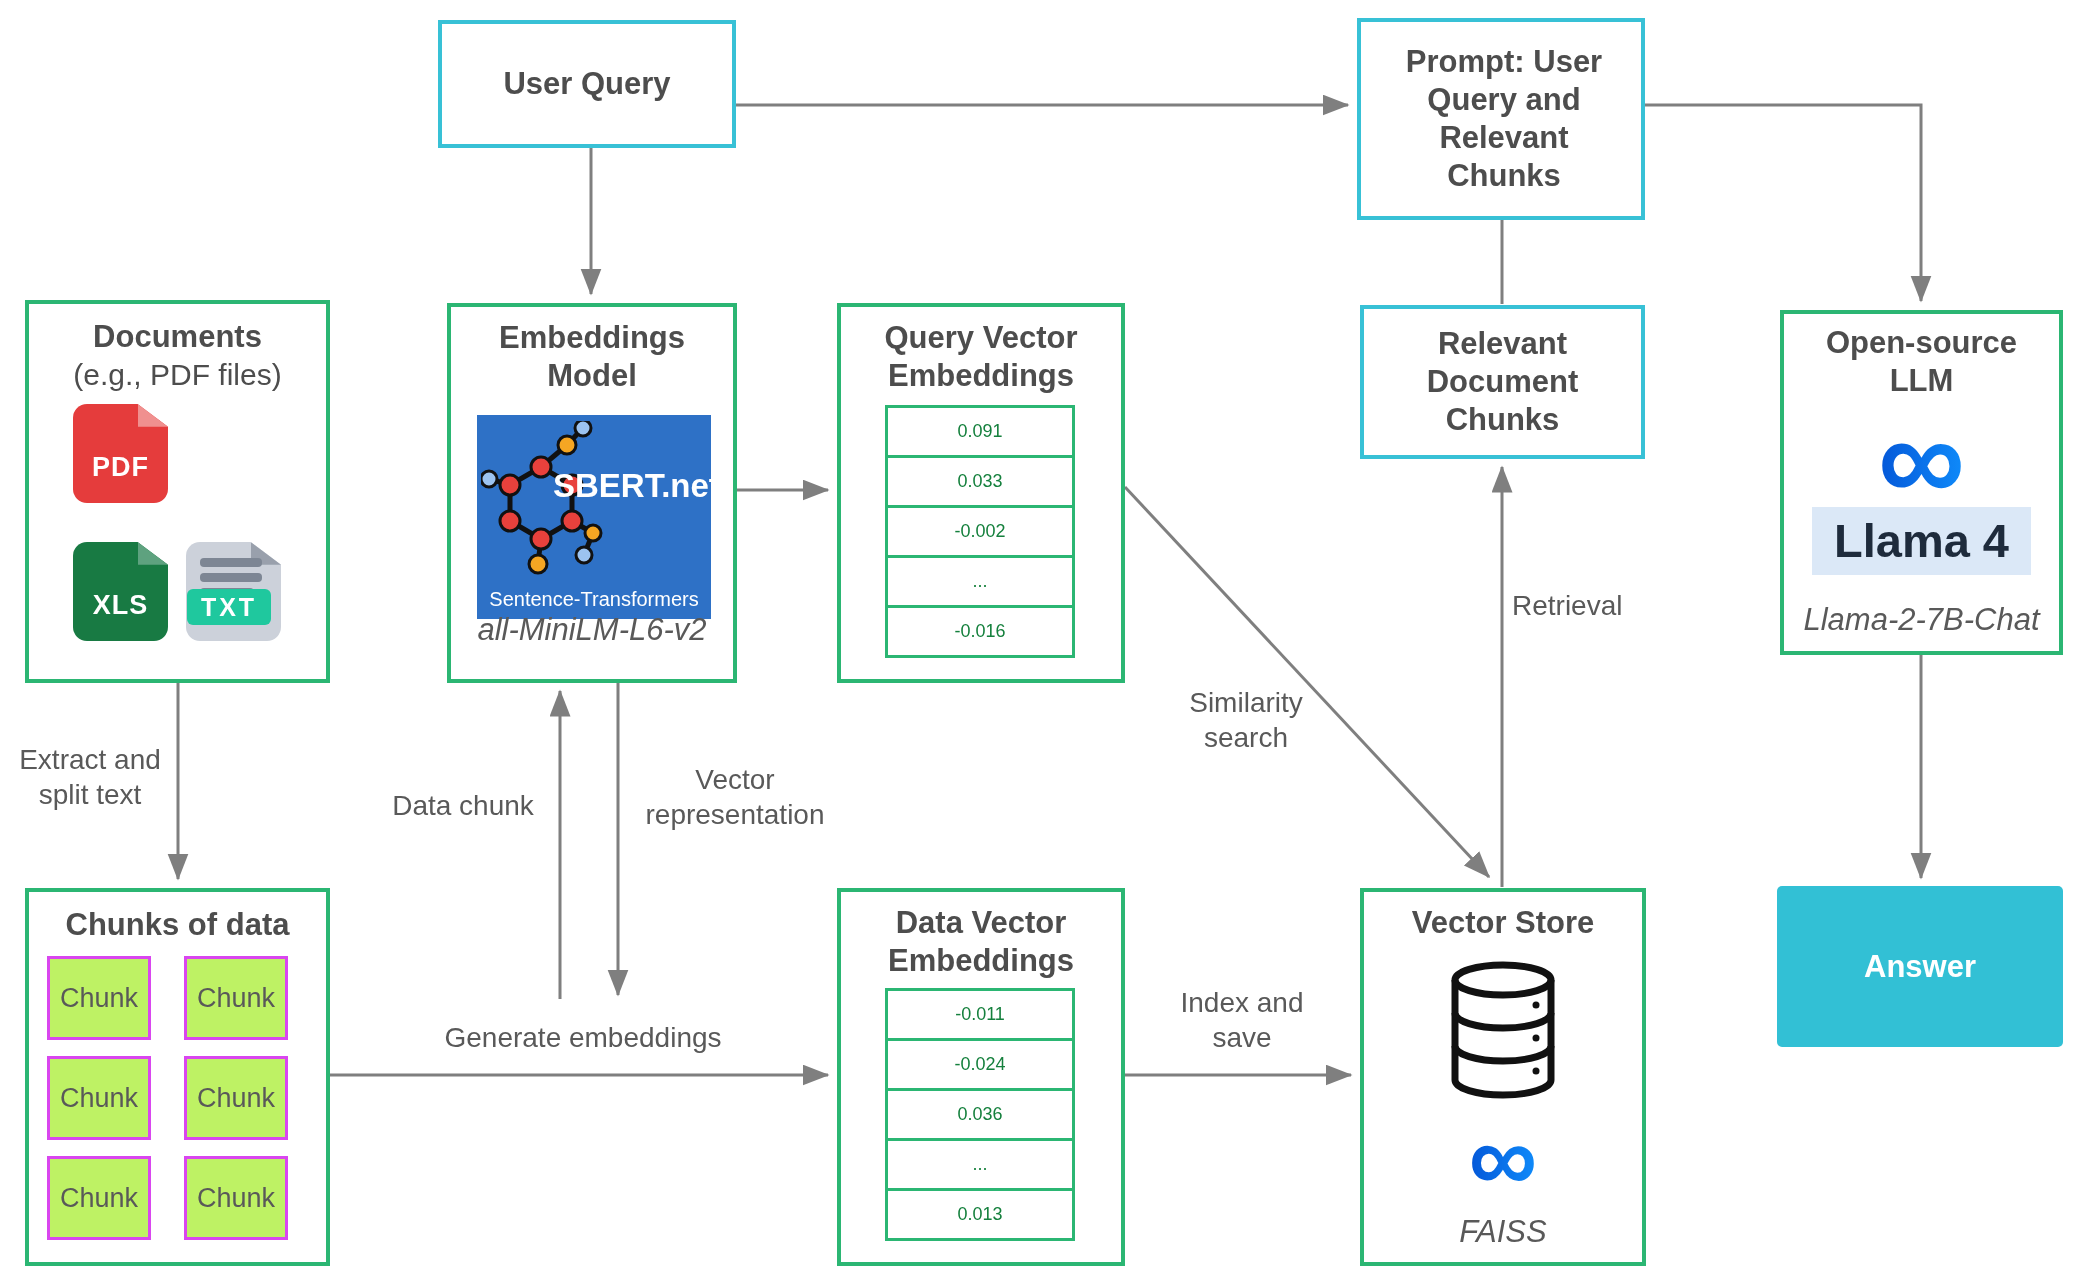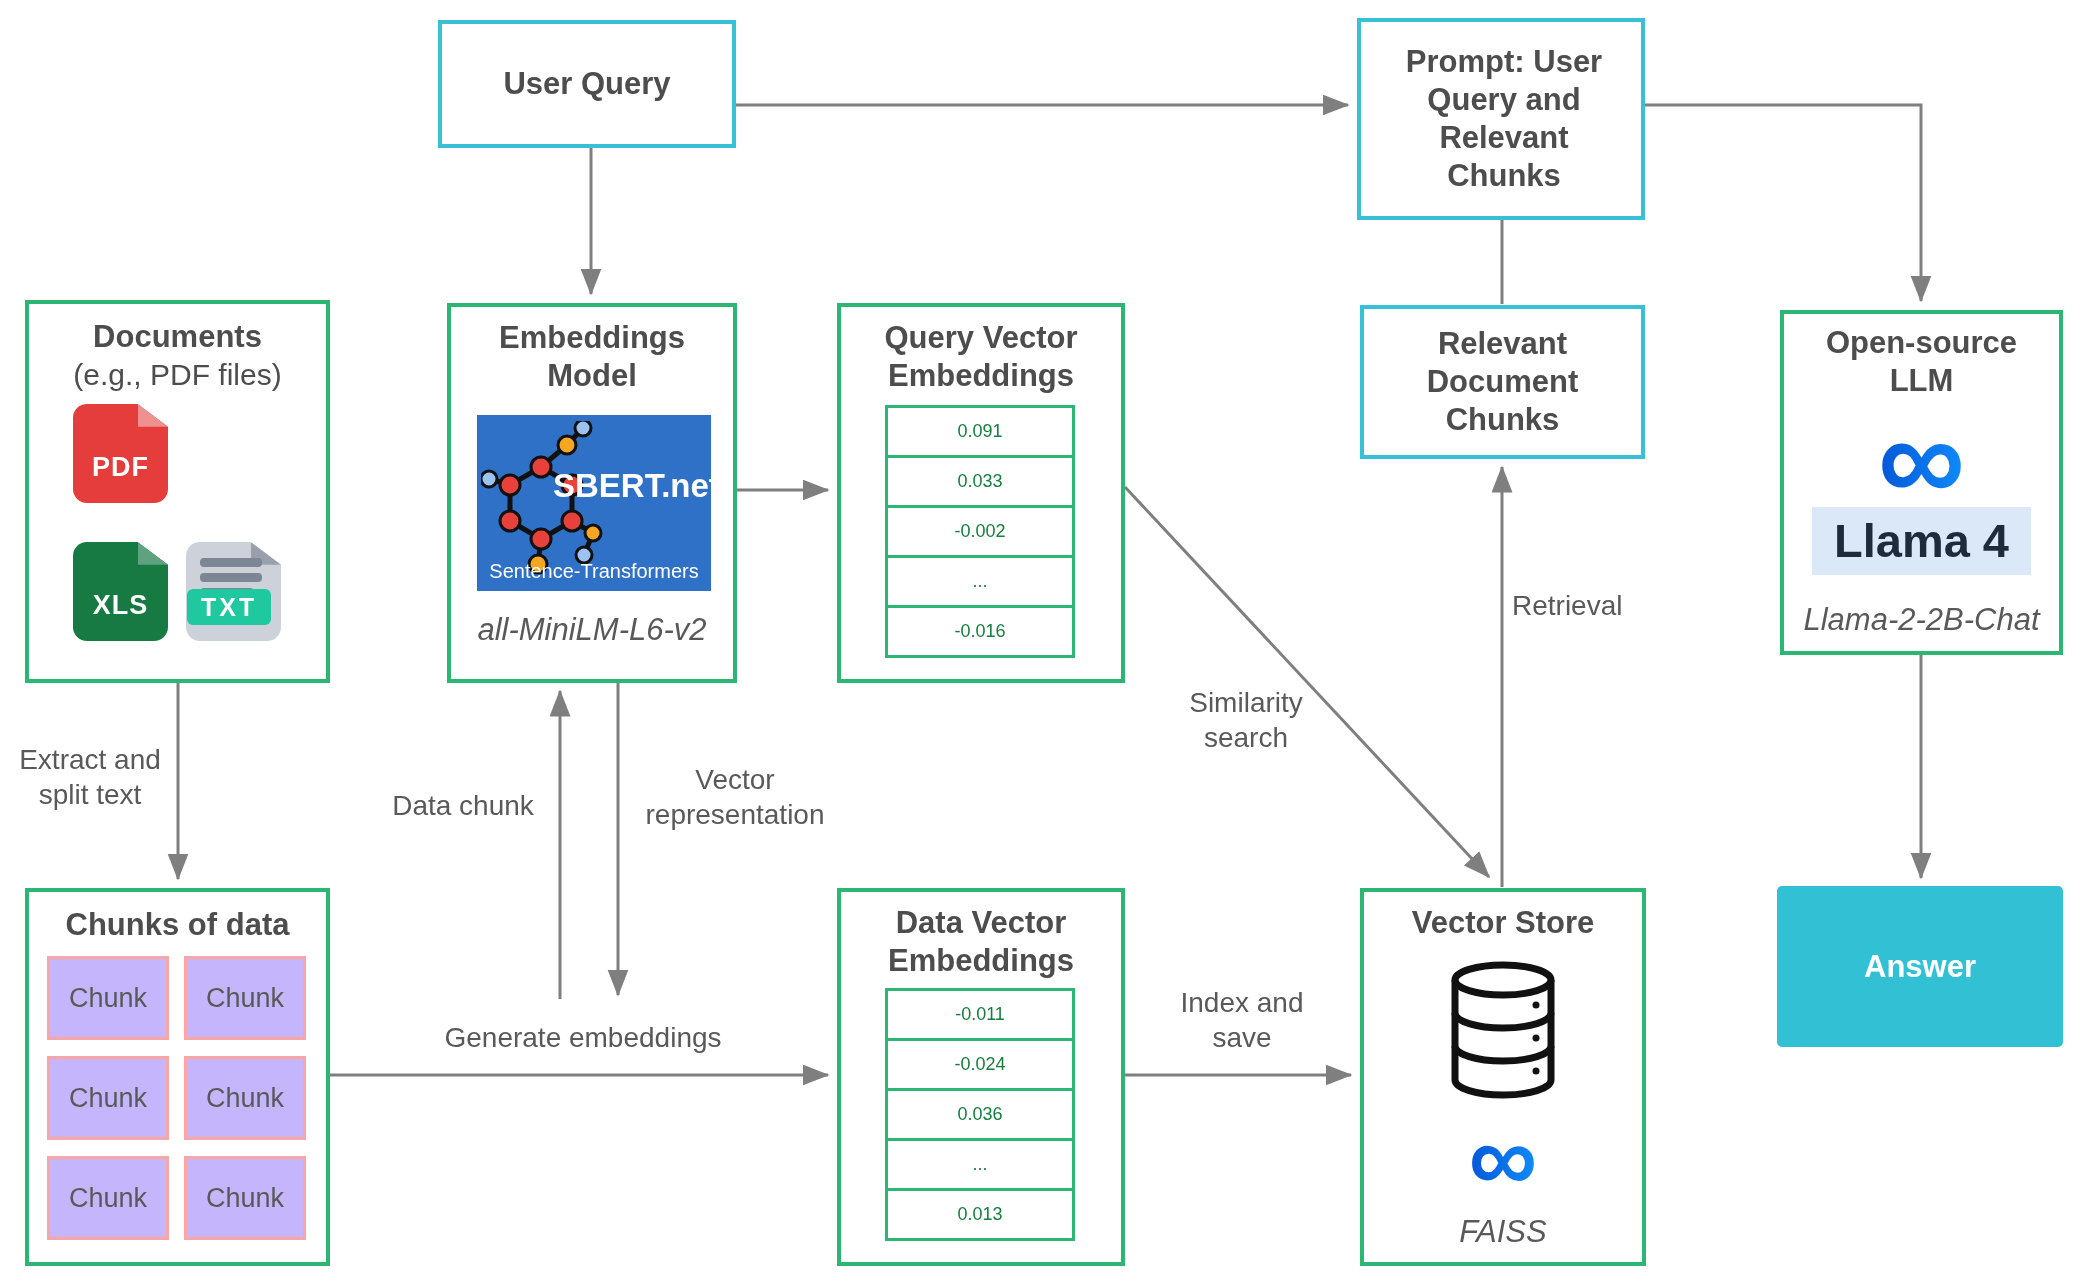--- a/index.html
+++ b/index.html
@@ -48,26 +48,26 @@
     color: #15803d;
     font-size: 18px;
     display: flex; align-items: center; justify-content: center;
     background: #fff;
   }
   .vec-cell:first-child { margin-top: 0; }
   
   .chunk-cell {
     position: absolute;
     box-sizing: border-box;
-    width: 122px; height: 84px;
-    border: 3px solid #fca5a5;
+    width: 104px; height: 84px;
+    border: 3px solid #d946ef;
     color: #595959;
     font-size: 27px;
     display: flex; align-items: center; justify-content: center;
-    background: #c4b5fd;
+    background: #bef264;
   }
   
   .file-icon {
     position: absolute;
     width: 95px; height: 99px;
   }
   .file-body {
     position: absolute; inset: 0;
     border-radius: 14px;
     clip-path: polygon(0 0, 68% 0, 100% 23%, 100% 100%, 0 100%);
@@ -93,21 +93,21 @@
     width: 84px; height: 36px;
     background: #1fc89e;
     border-radius: 6px;
     color: #fff; font-weight: bold; font-size: 25px; letter-spacing: 3px;
     display: flex; align-items: center; justify-content: center;
   }
   
   .sbert-logo {
     position: absolute;
     left: 26px; top: 108px;
-    width: 234px; height: 176px;
+    width: 234px; height: 204px;
     background: #2e71c6;
   }
   .sbert-name {
     position: absolute;
     left: 76px; top: 52px;
     white-space: nowrap;
     color: #ffffff;
     font-weight: bold;
     font-size: 33px;
   }
@@ -272,21 +272,21 @@
   <div class="box" style="left:1780px; top:310px; width:283px; height:345px;">
     <div class="abs centered-col" style="top:10px;">
       <div class="title" style="max-width:200px;">Open-source LLM</div>
     </div>
     <div class="abs centered-col" style="top:84px;">
       <div class="meta-glyph" style="font-size:122px;">∞</div>
     </div>
     <div class="abs centered-col" style="top:193px;">
       <div class="llama-highlight">Llama 4</div>
     </div>
-    <div class="italic-note" style="top:288px;">Llama-2-2B-Chat</div>
+    <div class="italic-note" style="top:288px;">Llama-2-7B-Chat</div>
   </div>
 
   <div class="box" style="left:25px; top:888px; width:305px; height:378px;">
     <div class="abs title" style="left:0; right:0; top:14px;">Chunks of data</div>
     <div class="chunk-cell" style="left:18px; top:64px;">Chunk</div>
     <div class="chunk-cell" style="left:155px; top:64px;">Chunk</div>
     <div class="chunk-cell" style="left:18px; top:164px;">Chunk</div>
     <div class="chunk-cell" style="left:155px; top:164px;">Chunk</div>
     <div class="chunk-cell" style="left:18px; top:264px;">Chunk</div>
     <div class="chunk-cell" style="left:155px; top:264px;">Chunk</div>

